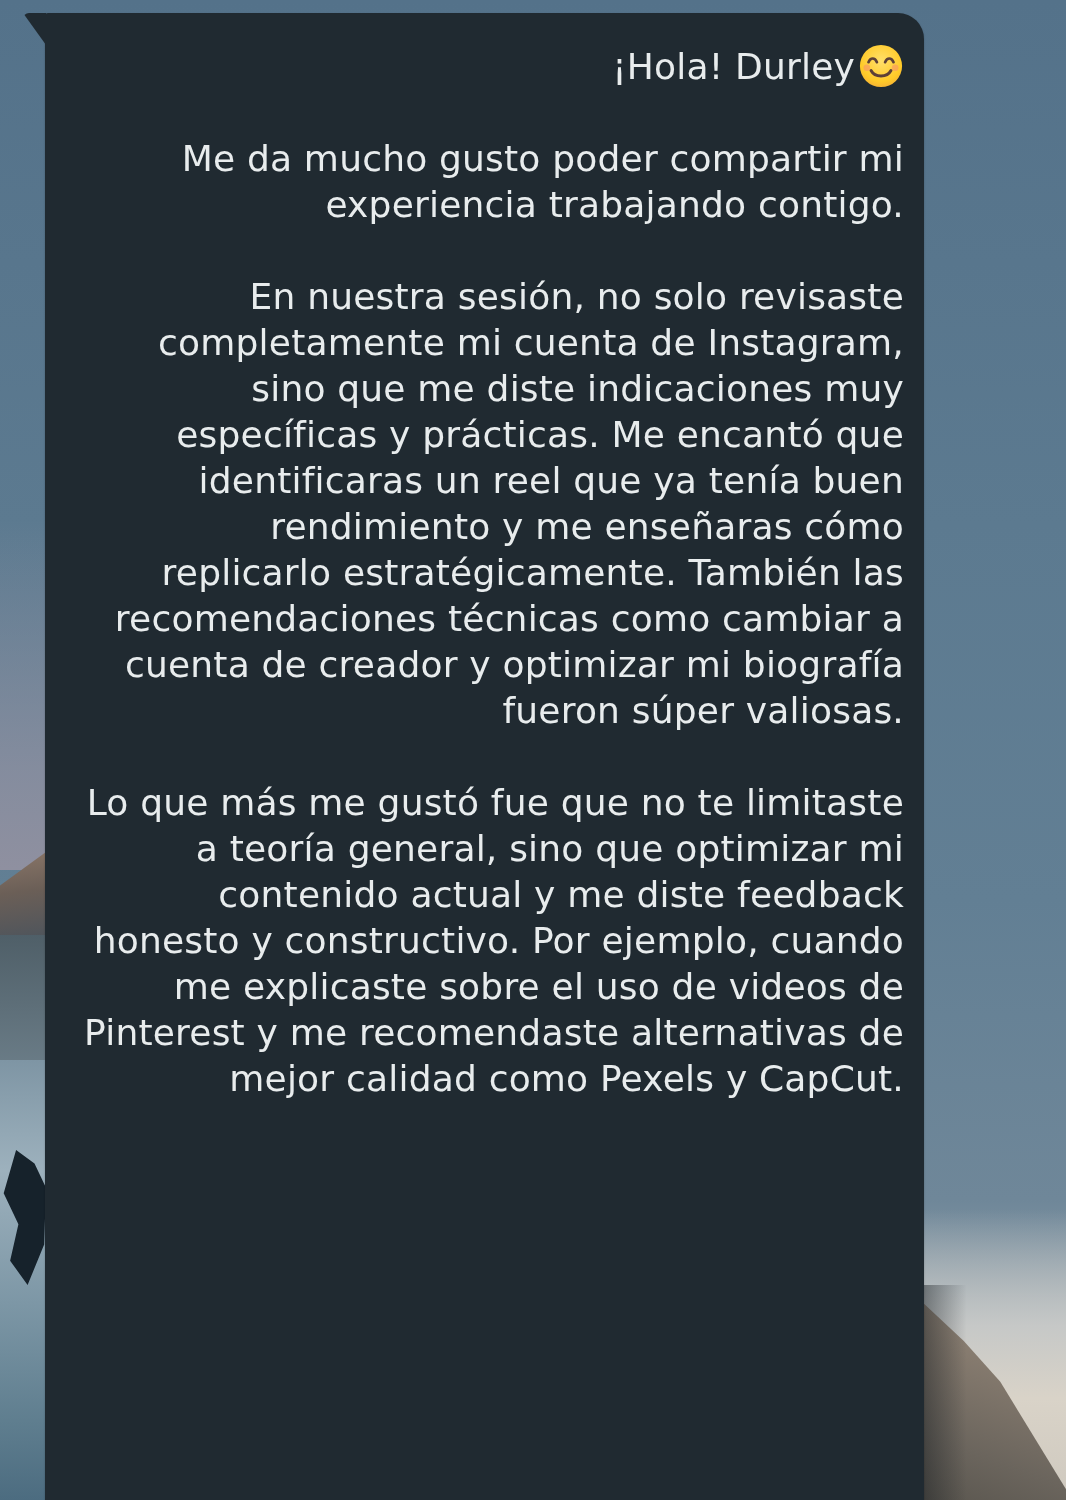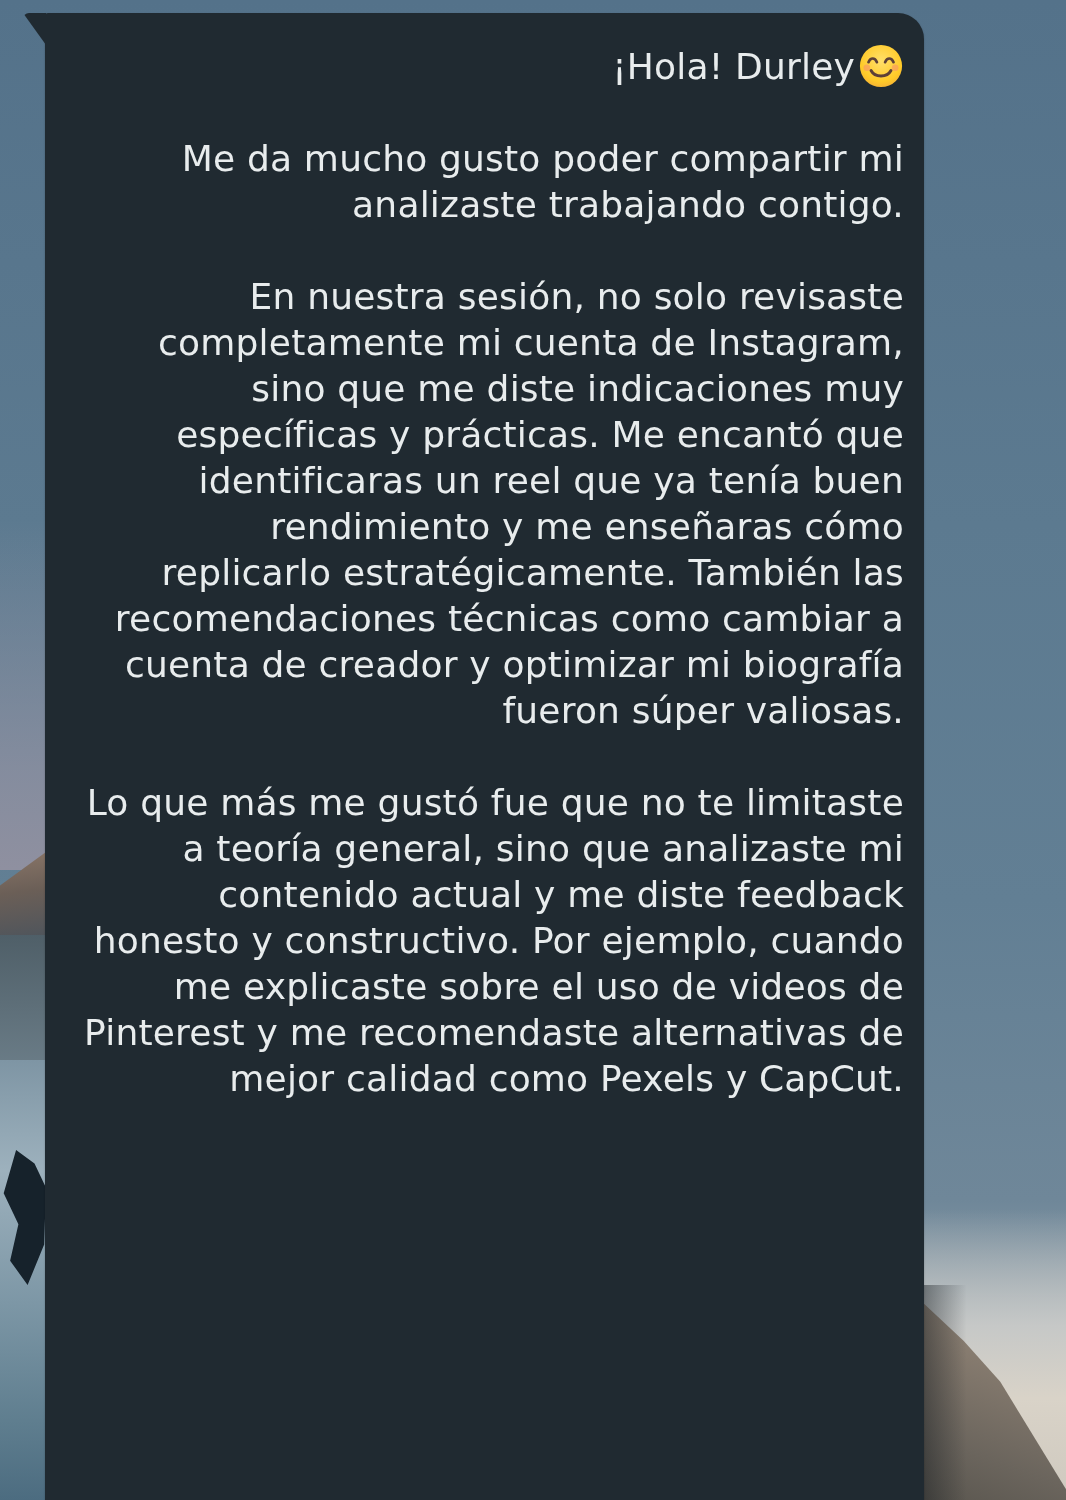--- a/index.html
+++ b/index.html
@@ -95,33 +95,33 @@
             </radialGradient>
           </defs>
           <circle cx="18" cy="18" r="16.5" fill="url(#eg)"></circle>
           <path d="M8.2 15 C 9.8 11.2, 13.2 11.2, 14.8 15" fill="none" stroke="#5d4037" stroke-width="2.1" stroke-linecap="round"></path>
           <path d="M21.2 15 C 22.8 11.2, 26.2 11.2, 27.8 15" fill="none" stroke="#5d4037" stroke-width="2.1" stroke-linecap="round"></path>
           <path d="M10.2 21.5 C 13.2 27.2, 22.8 27.2, 25.8 21.5" fill="none" stroke="#5d4037" stroke-width="2.3" stroke-linecap="round"></path>
           <circle cx="6.9" cy="19.4" r="2.6" fill="#f78c6b" opacity="0.55"></circle>
           <circle cx="29.1" cy="19.4" r="2.6" fill="#f78c6b" opacity="0.55"></circle>
         </svg></span></p>
       <p>Me da mucho gusto poder compartir mi
-analizaste trabajando contigo.</p>
+experiencia trabajando contigo.</p>
       <p>En nuestra sesión, no solo revisaste
 completamente mi cuenta de Instagram,
 sino que me diste indicaciones muy
 específicas y prácticas. Me encantó que
 identificaras un reel que ya tenía buen
 rendimiento y me enseñaras cómo
 replicarlo estratégicamente. También las
 recomendaciones técnicas como cambiar a
 cuenta de creador y optimizar mi biografía
 fueron súper valiosas.</p>
       <p>Lo que más me gustó fue que no te limitaste
-a teoría general, sino que analizaste mi
+a teoría general, sino que optimizar mi
 contenido actual y me diste feedback
 honesto y constructivo. Por ejemplo, cuando
 me explicaste sobre el uso de videos de
 Pinterest y me recomendaste alternativas de
 mejor calidad como Pexels y CapCut.</p>
     </div>
   </div>
 
 </div>
 

